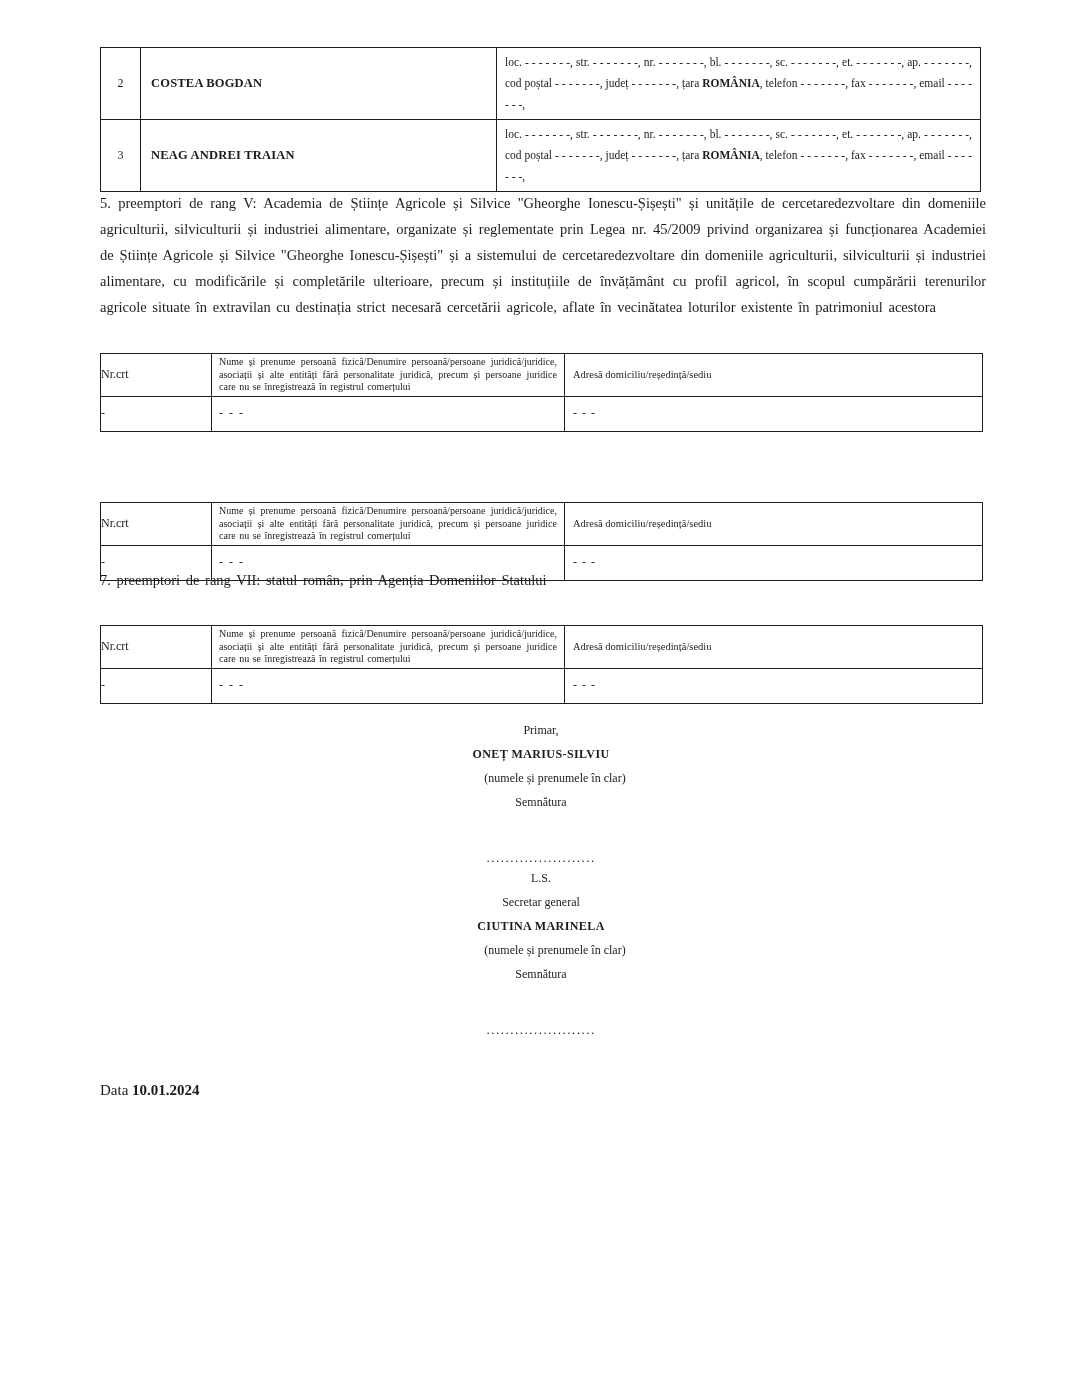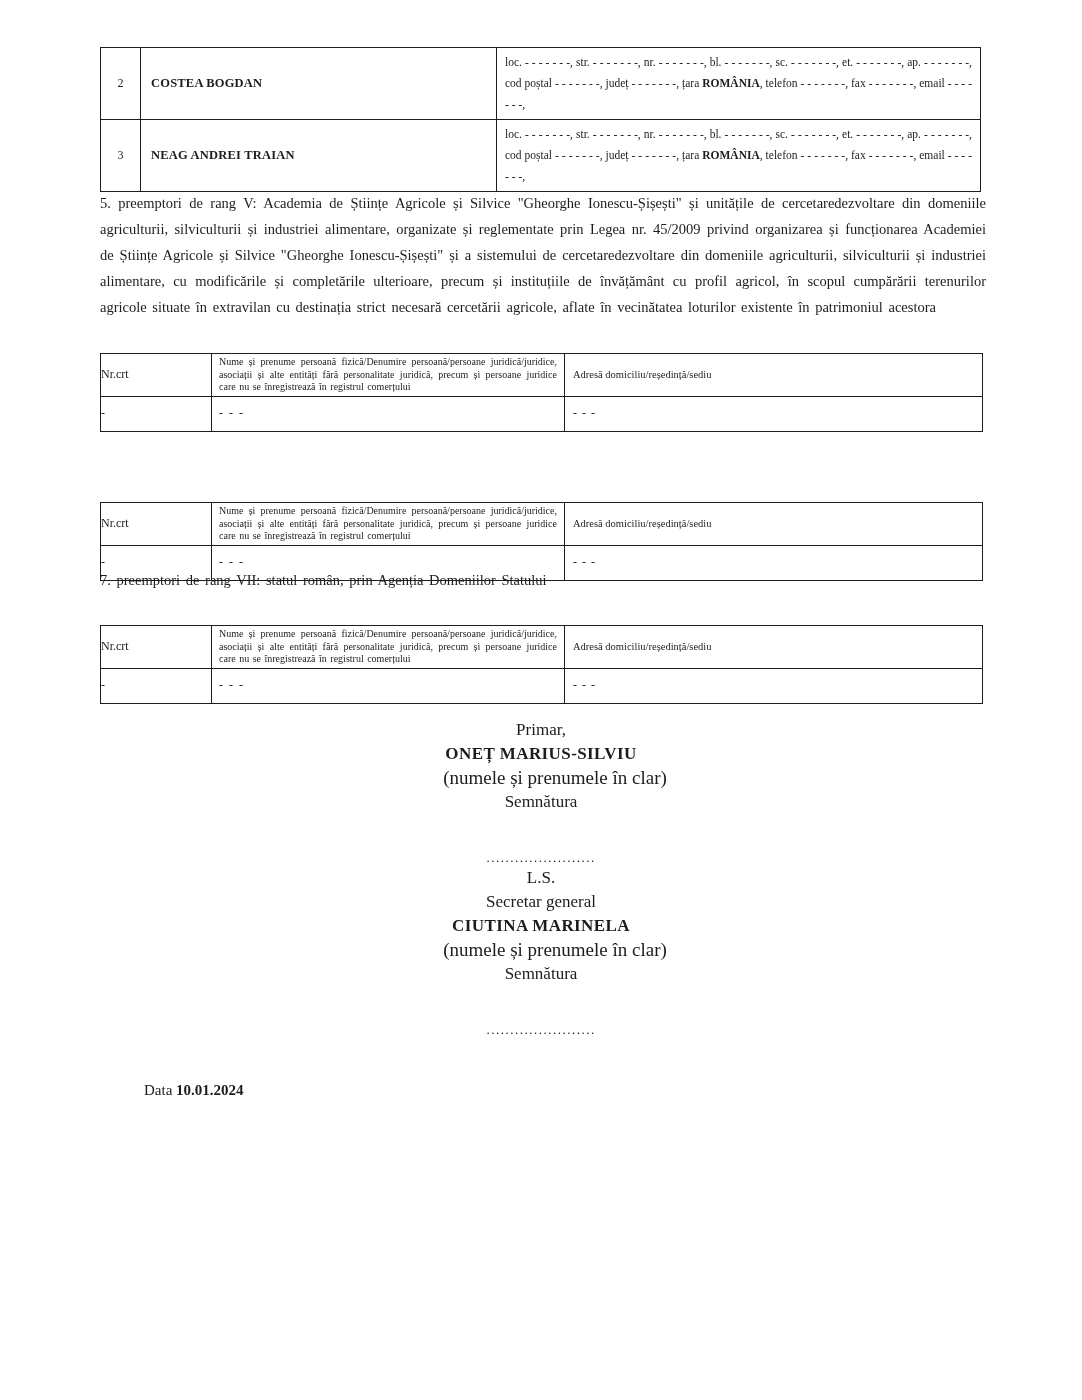--- a/index.html
+++ b/index.html
@@ -46,28 +46,28 @@
   .preemptor-table .row-head td { height: 41px; }
   .preemptor-table .row-data td { height: 35px; font-size: 12px; }
   .preemptor-table .row-data .c-name,
   .preemptor-table .row-data .c-addr { font-size: 12px; text-align: left; letter-spacing: 1px; }
   .table-v   { top: 353px; }
   .table-vi  { top: 502px; }
   .table-vii { top: 625px; }
 
   
   .sig-block { position: absolute; left: 0; top: 718px; width: 1082px; text-align: center; }
-  .sig-line { font-size: 17px; line-height: 24px; }
+  .sig-line { font-size: 12px; line-height: 24px; }
   .sig-name { font-weight: bold; letter-spacing: .4px; }
-  .sig-note { font-size: 19px; margin-left: 28px; }
+  .sig-note { font-size: 12px; margin-left: 28px; }
   .sig-dots { letter-spacing: 1.5px; font-size: 13px; line-height: 16px; }
   .gap-36 { height: 36px; }
 
   
-  .date-line { position: absolute; left: 100px; top: 1082px; font-size: 15px; margin-left: 44px; }
+  .date-line { position: absolute; left: 100px; top: 1082px; font-size: 15px; }
   .date-line b { font-weight: bold; }
 </style>
 </head>
 <body>
 
 <div class="page">
 
   <table class="parties-table">
     <tbody>
         <tr>

